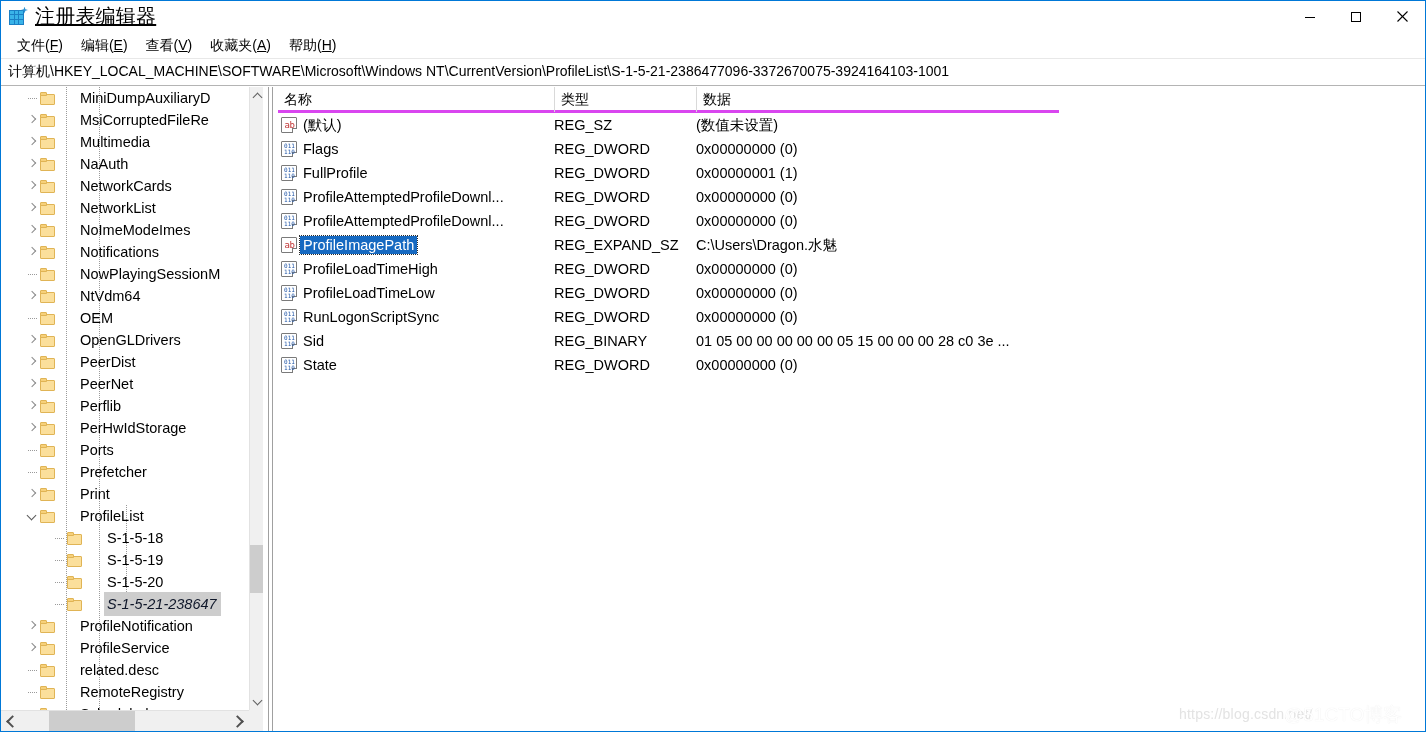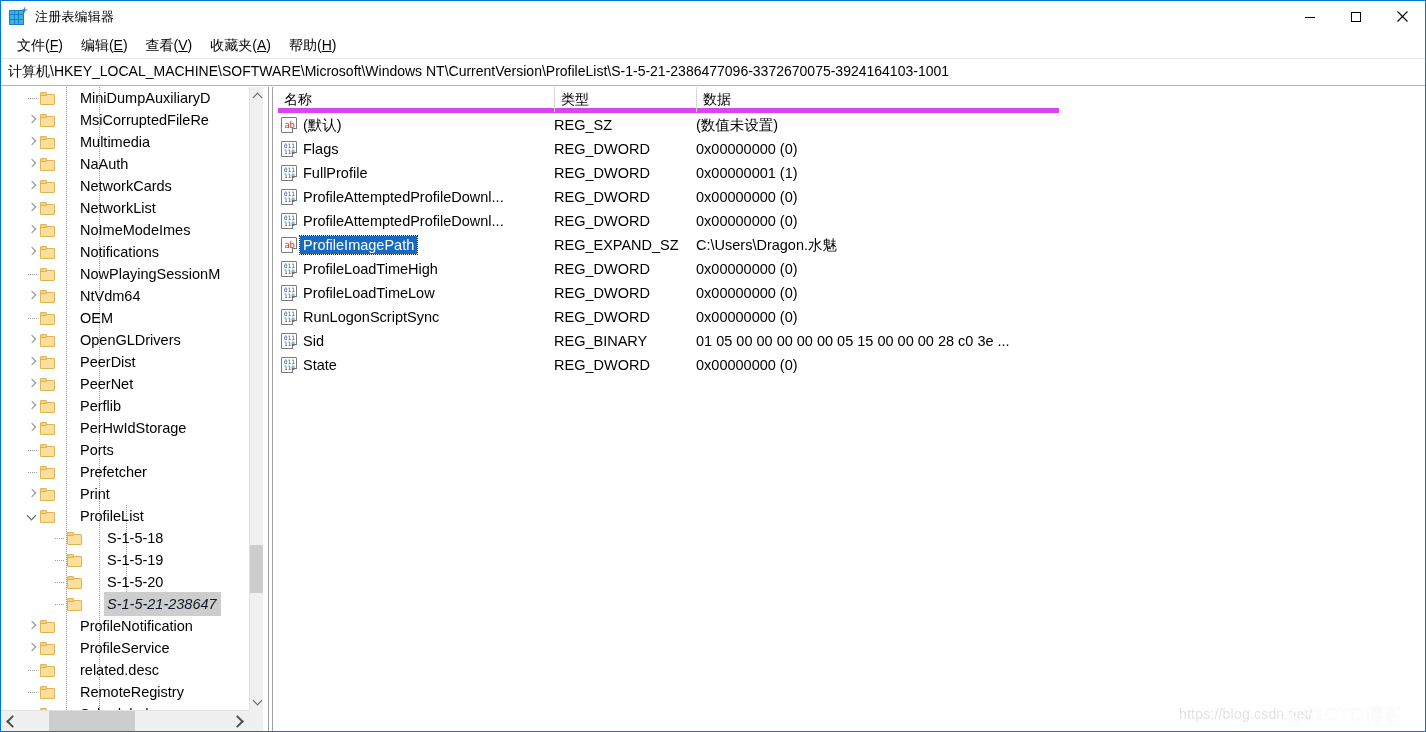--- a/index.html
+++ b/index.html
@@ -30,21 +30,21 @@
     background:#1b7fc4;
     display:grid;grid-template-columns:repeat(3,1fr);grid-template-rows:repeat(3,1fr);
     gap:1px;padding:1px;box-sizing:border-box;
   }
   .app-icon .grid i{display:block;background:#39b3e8;}
   .app-icon .spark{
     position:absolute;right:-1px;top:-1px;width:7px;height:7px;background:#2a8fd0;
     clip-path:polygon(50% 0,62% 38%,100% 50%,62% 62%,50% 100%,38% 62%,0 50%,38% 38%);
   }
   .title-text{
-    font-size:13px;color:#000;letter-spacing:0.2px;
+    font-size:20px;color:#000;letter-spacing:0.2px;text-decoration:underline;
   }
   .win-btns{position:absolute;right:0;top:0;height:31px;display:flex;}
   .win-btn{
     width:46px;height:31px;display:flex;align-items:center;justify-content:center;
     font-size:13px;color:#000;
   }
   .win-btn svg{display:block;}
 
   
   .menubar{
@@ -178,21 +178,21 @@
   }
   .splitter .l1{position:absolute;left:5px;top:0;bottom:0;width:1px;background:#a0a0a0;}
   .splitter .l2{position:absolute;left:9px;top:0;bottom:0;width:1px;background:#a0a0a0;}
 
   
   .listpane{
     position:absolute;left:277px;top:0;right:0;bottom:0;background:#ffffff;overflow:hidden;
   }
   .lv-head{
     position:absolute;left:0;top:0;height:26px;width:781px;
-    border-bottom:5px solid #d946ef;box-sizing:border-box;background:#ffffff;
+    border-bottom:3px solid #d946ef;box-sizing:border-box;background:#ffffff;
   }
   .lv-head .col{
     position:absolute;top:0;height:25px;line-height:25px;font-size:14px;color:#000;
     box-sizing:border-box;padding-left:6px;white-space:nowrap;
   }
   .lv-head .col.divider{border-left:1px solid #d9d9d9;}
   .lv-rows{position:absolute;left:0;top:26px;right:0;bottom:0;}
   .lrow{
     position:relative;height:24px;display:flex;align-items:center;white-space:nowrap;
   }

